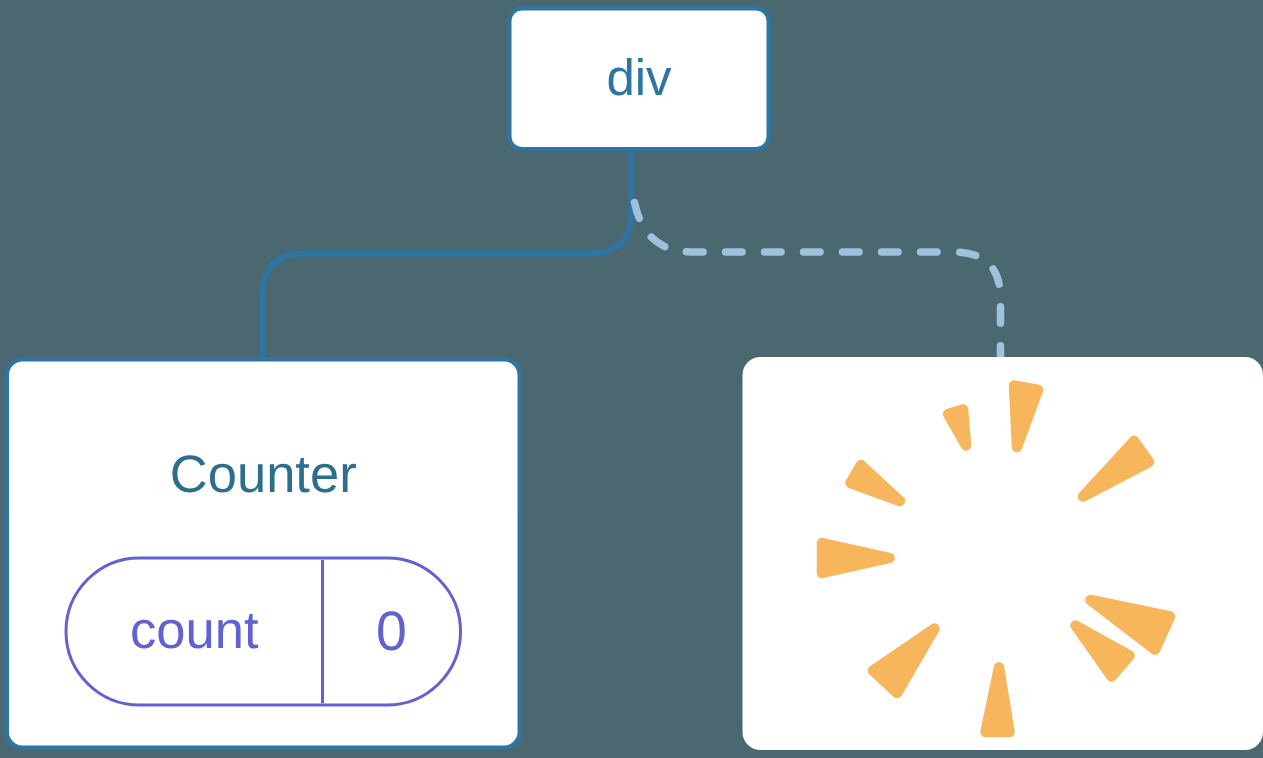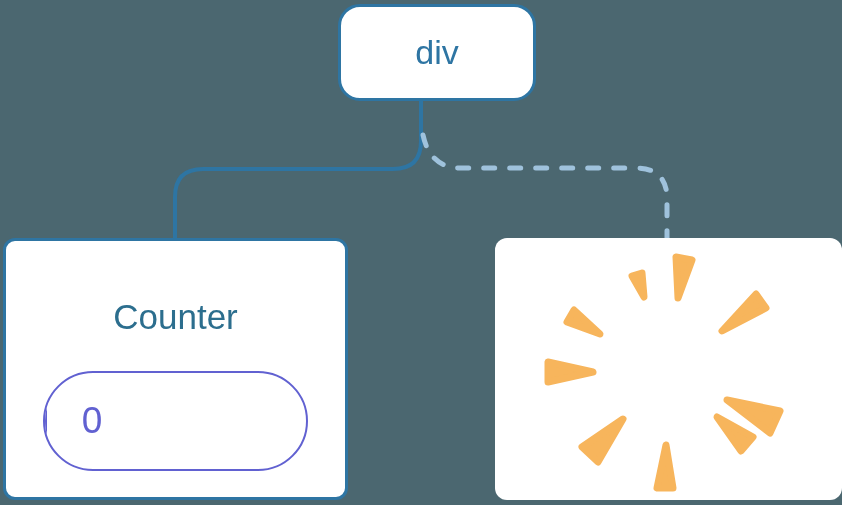--- a/index.html
+++ b/index.html
@@ -15,22 +15,22 @@
     overflow:hidden;
   }
   .stage{position:relative;width:842px;height:505px;}
   .connectors{position:absolute;inset:0;pointer-events:none;}
 
   .node{
     position:absolute;background:var(--card-bg);
     display:flex;align-items:center;justify-content:center;
   }
   .root-node{
-    left:338px;top:4px;width:198px;height:97px;
-    border:3px solid var(--node-border);border-radius:22px;
+    left:338px;top:4px;width:176px;height:97px;
+    border:3px solid var(--node-border);border-radius:10px;
     color:var(--node-text);font-size:34px;font-weight:500;
   }
   .counter-card{
     left:3px;top:238px;width:345px;height:262px;
     border:3px solid var(--node-border);border-radius:12px;
     flex-direction:column;justify-content:flex-start;
     padding-top:56px;
   }
   .counter-title{
     color:var(--counter-title);font-size:35px;font-weight:500;
@@ -66,20 +66,21 @@
     <path d="M 423 135 Q 430 168 461 168 L 636 168 Q 667 168 667 199 L 667 240" fill="none" stroke="var(--dashed-line)" stroke-width="5" stroke-linecap="round" stroke-dasharray="11 15"></path>
   </svg>
 
   <div class="node root-node">
     <span>div</span>
   </div>
 
   <div class="node counter-card">
     <div class="counter-title">Counter</div>
     <div class="state-pill">
+      <div class="state-key">count</div>
       <div class="state-divider"></div>
       <div class="state-value">0</div>
     </div>
   </div>
 
   <div class="node poof-card">
     <svg width="347" height="262" viewBox="0 0 347 262" fill="var(--burst)" stroke="var(--burst)" stroke-width="7" stroke-linejoin="round">
       <polygon points="183,60 197,22 181,19"></polygon>
       <polygon points="149,59 147,35 137,38"></polygon>
       <polygon points="105,96 79,72 72,84"></polygon>

